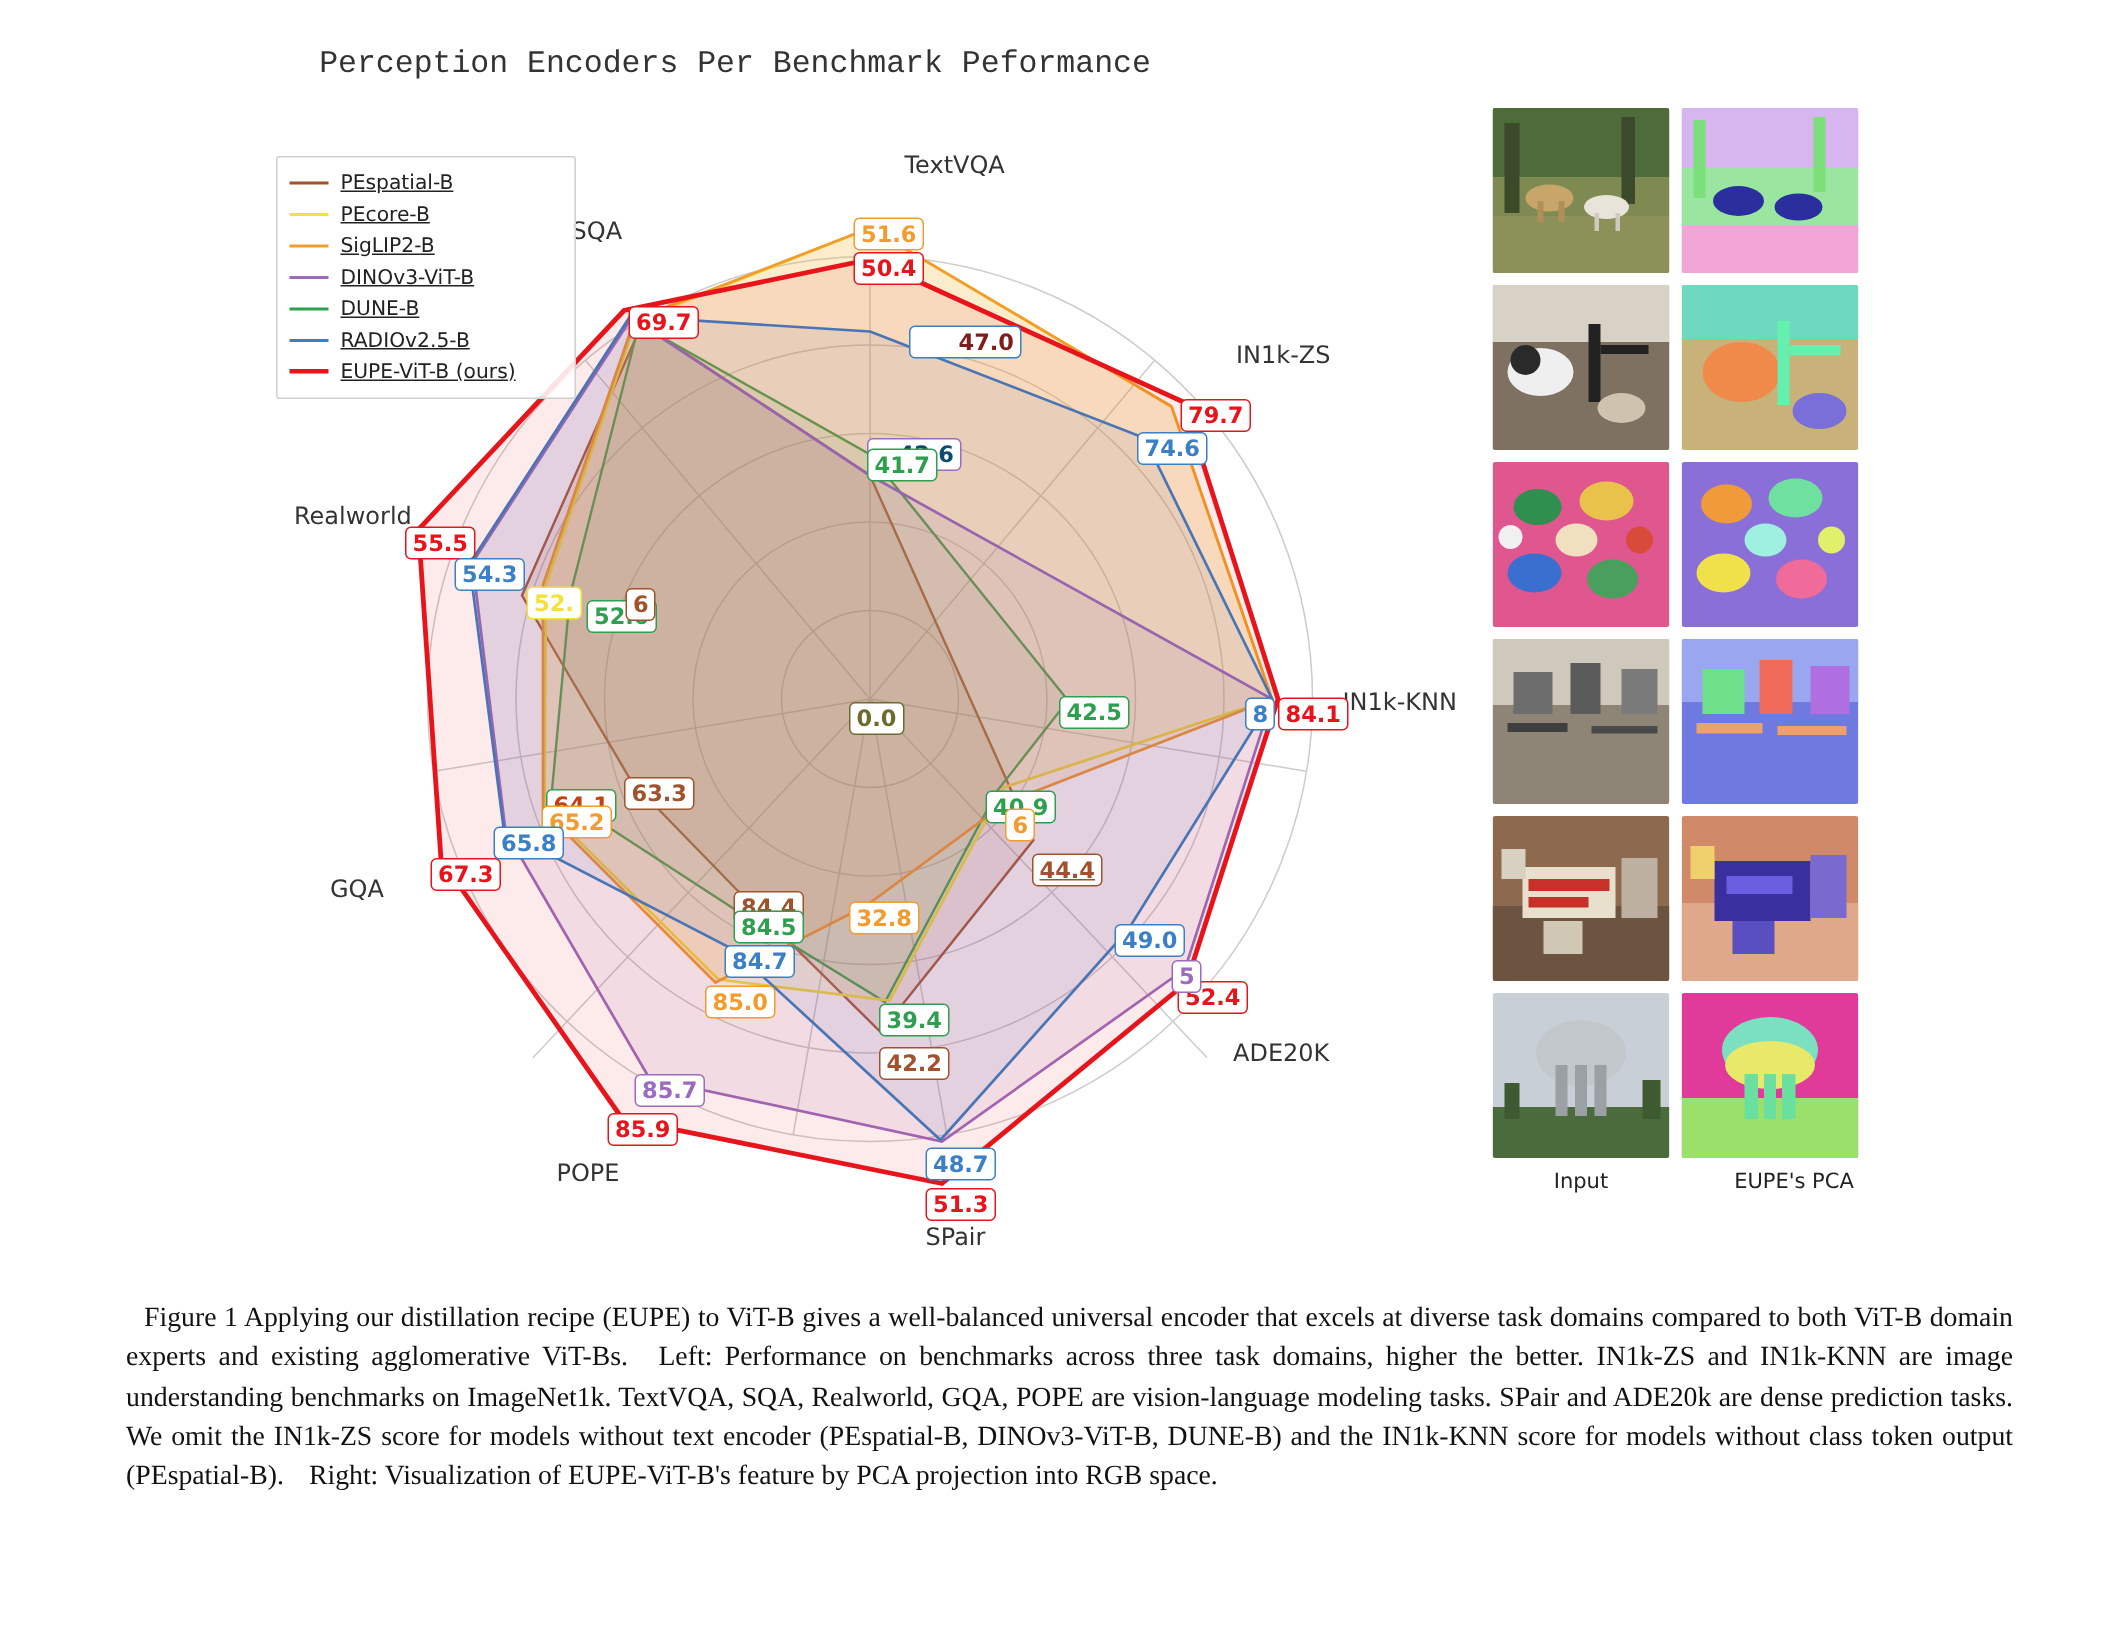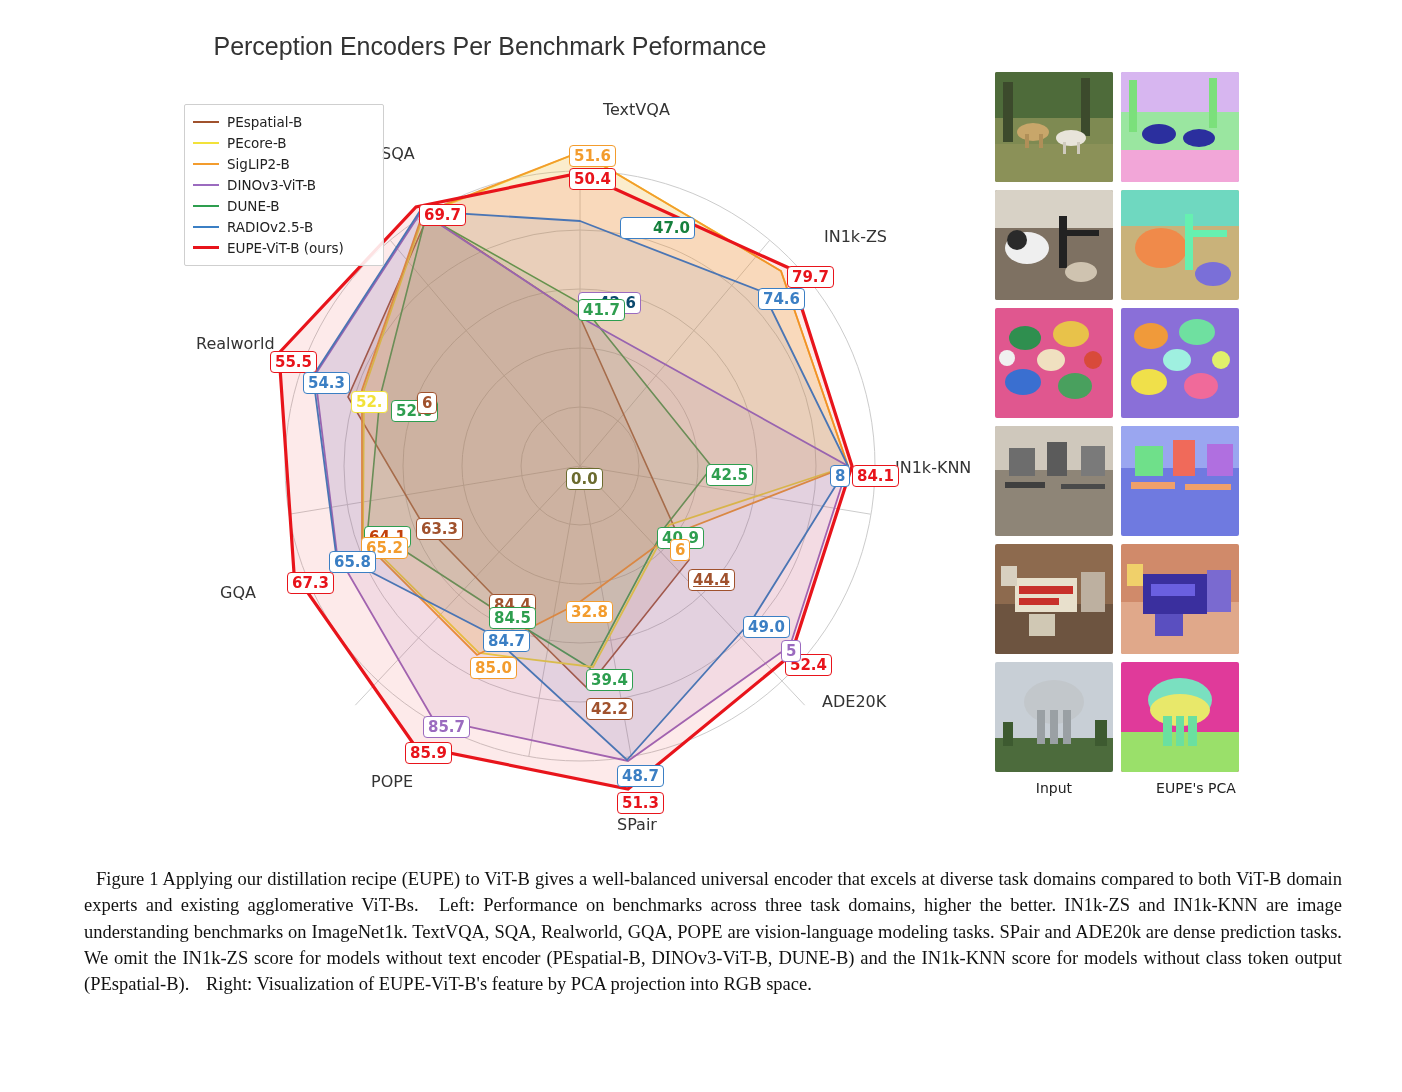--- a/index.html
+++ b/index.html
@@ -1,28 +1,28 @@
 <!DOCTYPE html>
 <html><head>
 <meta charset="utf-8">
 <style>
   html,body{margin:0;padding:0;background:#ffffff;}
   body{width:1402px;height:1092px;font-family:"Liberation Serif",serif;color:#111;position:relative;}
   .page{position:relative;width:1402px;height:1092px;}
 
   
   .chart-wrap{position:absolute;left:0;top:0;width:980px;height:850px;}
-  .chart-title{position:absolute;left:0;top:32px;width:980px;text-align:center;font-size:25px;color:#333;font-family:Liberation Sans, sans-serif;font-weight:400;}
+  .chart-title{position:absolute;left:0;top:32px;width:980px;text-align:center;font-size:21px;color:#333;font-family:Liberation Mono, monospace;font-weight:400;}
   svg.radar{position:absolute;left:0;top:0;}
 
   .legend-box{position:absolute;left:184px;top:104px;width:182px;border:1px solid #cfcfcf;background:rgba(255,255,255,0.88);border-radius:2px;padding:6px 8px 7px 8px;}
   .legend-row{display:flex;align-items:center;height:21px;}
   .legend-swatch{width:26px;height:0;border-top-width:2px;border-top-style:solid;margin-right:8px;flex:0 0 26px;}
   .legend-row.bold .legend-swatch{border-top-width:3px;}
-  .legend-label{font-family:"DejaVu Sans",sans-serif;font-size:13.5px;color:#222;}
+  .legend-label{font-family:"DejaVu Sans",sans-serif;font-size:13.5px;color:#222;text-decoration:underline;}
 
   .axis-label{position:absolute;font-family:"DejaVu Sans",sans-serif;font-size:16px;color:#333;white-space:nowrap;}
 
   .pt-label{position:absolute;font-family:"DejaVu Sans",sans-serif;font-size:15px;font-weight:700;background:#ffffff;border-radius:4px;padding:1px 4px;white-space:nowrap;border:1px solid;}
 
   
   .strip{position:absolute;left:995px;top:72px;width:260px;}
   .strip-row{display:flex;gap:8px;margin-bottom:8px;}
   .thumb{width:118px;height:110px;border-radius:2px;overflow:hidden;position:relative;}
   .strip-caption{display:flex;gap:24px;margin-top:2px;align-items:flex-end;}
@@ -123,21 +123,21 @@
       </div>
       <div class="legend-row bold">
         <span class="legend-swatch" style="border-top-color:#e8141b"></span>
         <span class="legend-label">EUPE-ViT-B (ours)</span>
       </div>
     </div>
 
     <div id="point-labels">
         <div class="pt-label" style="left: 569px; top: 145px; color: rgb(243, 156, 45); border-color: rgb(243, 156, 45);">51.6</div>
         <div class="pt-label" style="left: 569px; top: 168px; color: rgb(232, 20, 27); border-color: rgb(232, 20, 27);">50.4</div>
-        <div class="pt-label" style="left: 620px; top: 217px; color: #15803d; border-color: rgb(59, 127, 196); padding-left: 32px;">47.0</div>
+        <div class="pt-label" style="left: 606px; top: 217px; color: #7f1d1d; border-color: rgb(59, 127, 196); padding-left: 32px;">47.0</div>
         <div class="pt-label" style="left: 787px; top: 266px; color: rgb(232, 20, 27); border-color: rgb(232, 20, 27);">79.7</div>
         <div class="pt-label" style="left: 758px; top: 288px; color: rgb(59, 127, 196); border-color: rgb(59, 127, 196);">74.6</div>
         <div class="pt-label" style="left: 578px; top: 292px; color: #0c4a6e; border-color: rgb(155, 107, 191); padding-left: 20px;">42.6</div>
         <div class="pt-label" style="left: 578px; top: 299px; color: rgb(46, 158, 79); border-color: rgb(46, 158, 79);">41.7</div>
         <div class="pt-label" style="left: 419px; top: 204px; color: rgb(232, 20, 27); border-color: rgb(232, 20, 27);">69.7</div>
         <div class="pt-label" style="left: 270px; top: 351px; color: rgb(232, 20, 27); border-color: rgb(232, 20, 27);">55.5</div>
         <div class="pt-label" style="left: 303px; top: 372px; color: rgb(59, 127, 196); border-color: rgb(59, 127, 196);">54.3</div>
         <div class="pt-label" style="left: 351px; top: 391px; color: rgb(242, 226, 58); border-color: rgb(242, 226, 58);">52.</div>
         <div class="pt-label" style="left: 379px; top: 400px; color: rgb(46, 158, 79); border-color: rgb(46, 158, 79); margin-left: 12px;">52.0</div>
         <div class="pt-label" style="left: 417px; top: 392px; color: rgb(160, 82, 45); border-color: rgb(160, 82, 45);">6</div>

